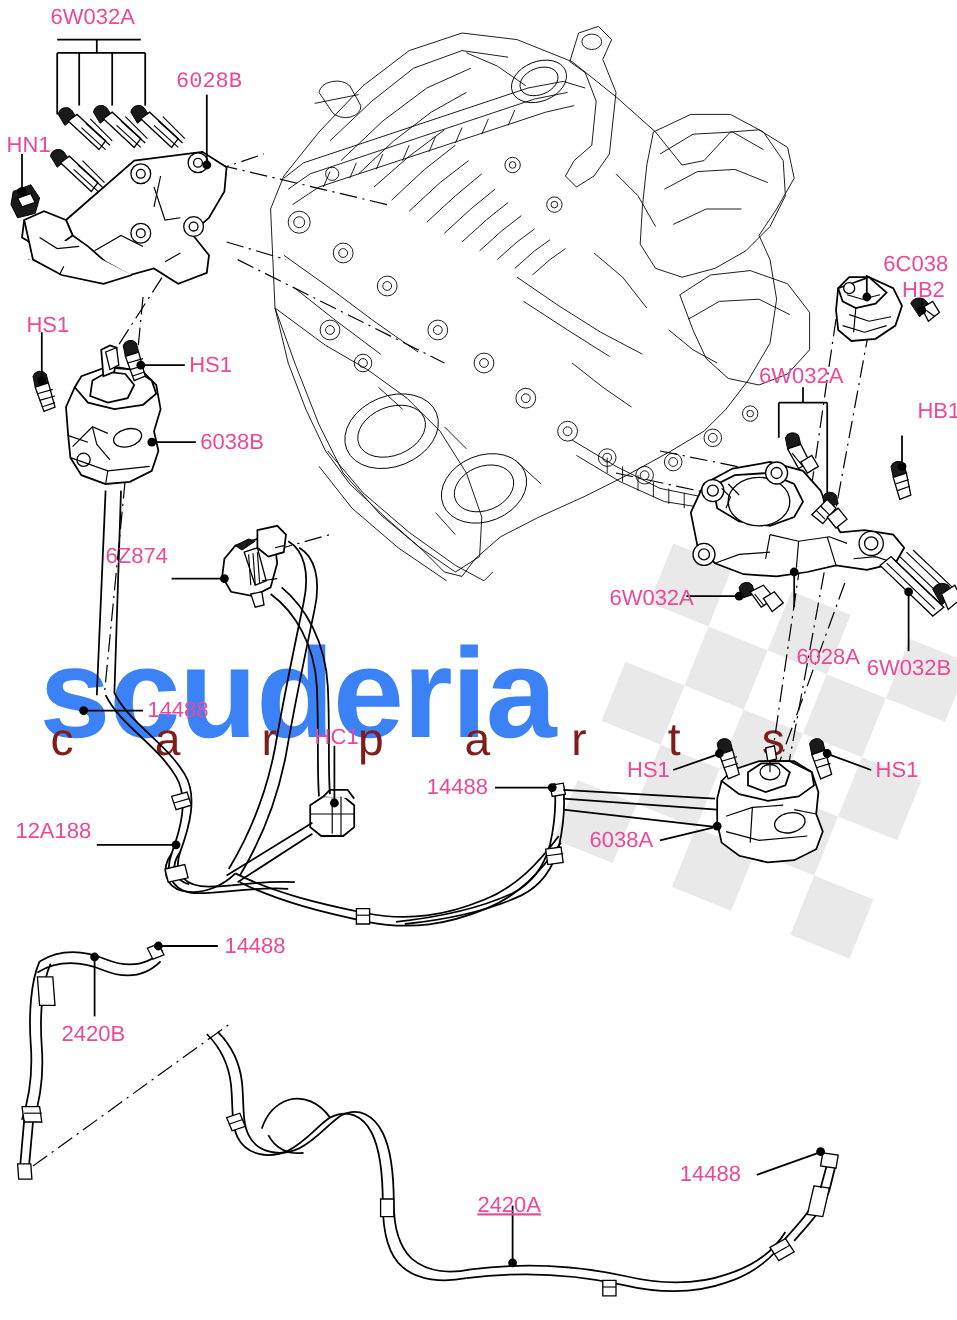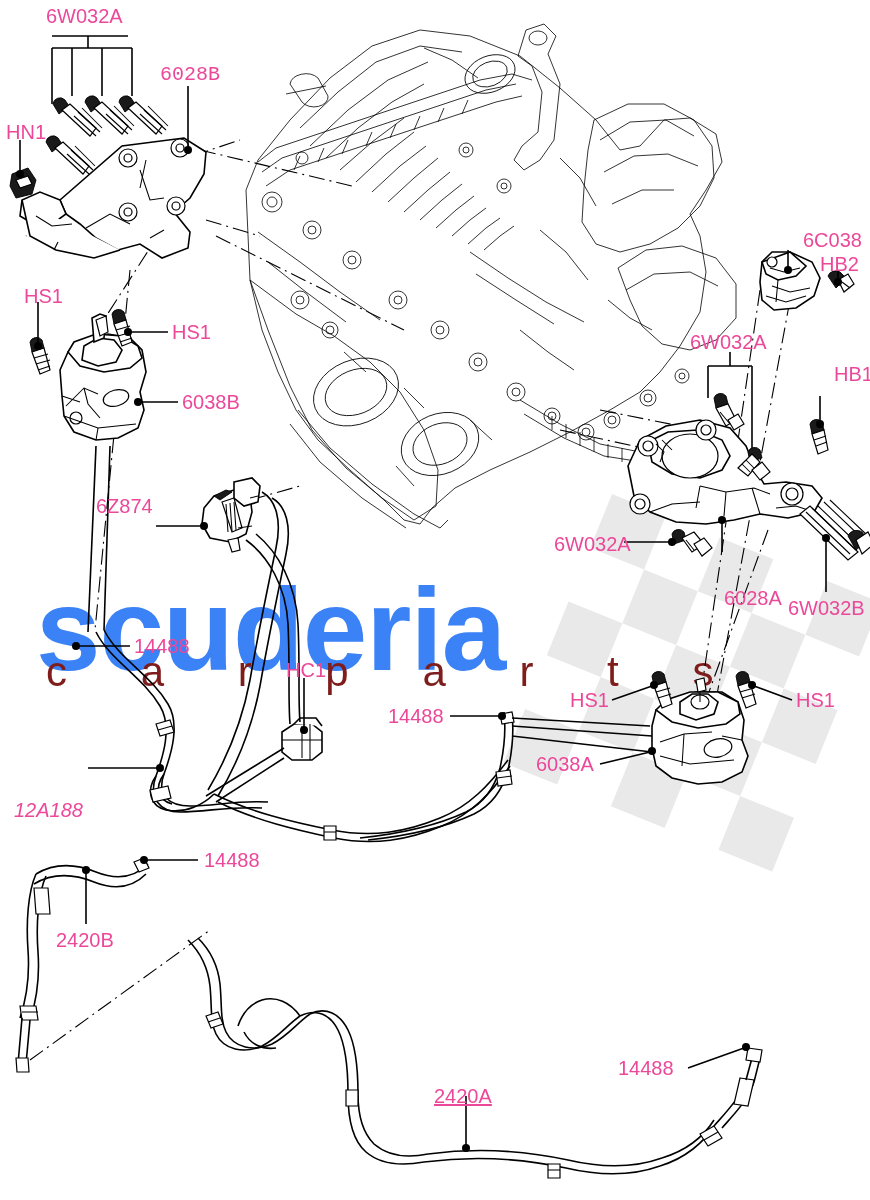--- a/index.html
+++ b/index.html
@@ -589,21 +589,21 @@
   </svg>
 
   <div class="lbl" style="left:46px;top:6px;">6W032A</div>
   <div class="lbl" style="left:160px;top:65px;font-family:Liberation Mono, monospace;">6028B</div>
   <div class="lbl" style="left:6px;top:122px;">HN1</div>
   <div class="lbl" style="left:24px;top:286px;">HS1</div>
   <div class="lbl" style="left:172px;top:322px;">HS1</div>
   <div class="lbl" style="left:182px;top:392px;">6038B</div>
   <div class="lbl" style="left:96px;top:496px;">6Z874</div>
   <div class="lbl" style="left:134px;top:636px;">14488</div>
-  <div class="lbl" style="left:14px;top:800px;font-style:italic;">12A188</div>
+  <div class="lbl" style="left:14px;top:746px;">12A188</div>
   <div class="lbl" style="left:286px;top:660px;">HC1</div>
   <div class="lbl" style="left:388px;top:706px;">14488</div>
   <div class="lbl" style="left:570px;top:690px;">HS1</div>
   <div class="lbl" style="left:796px;top:690px;">HS1</div>
   <div class="lbl" style="left:536px;top:754px;">6038A</div>
   <div class="lbl" style="left:803px;top:230px;">6C038</div>
   <div class="lbl" style="left:820px;top:254px;">HB2</div>
   <div class="lbl" style="left:690px;top:332px;">6W032A</div>
   <div class="lbl" style="left:804px;top:364px;margin-left:30px;">HB1</div>
   <div class="lbl" style="left:554px;top:534px;">6W032A</div>

